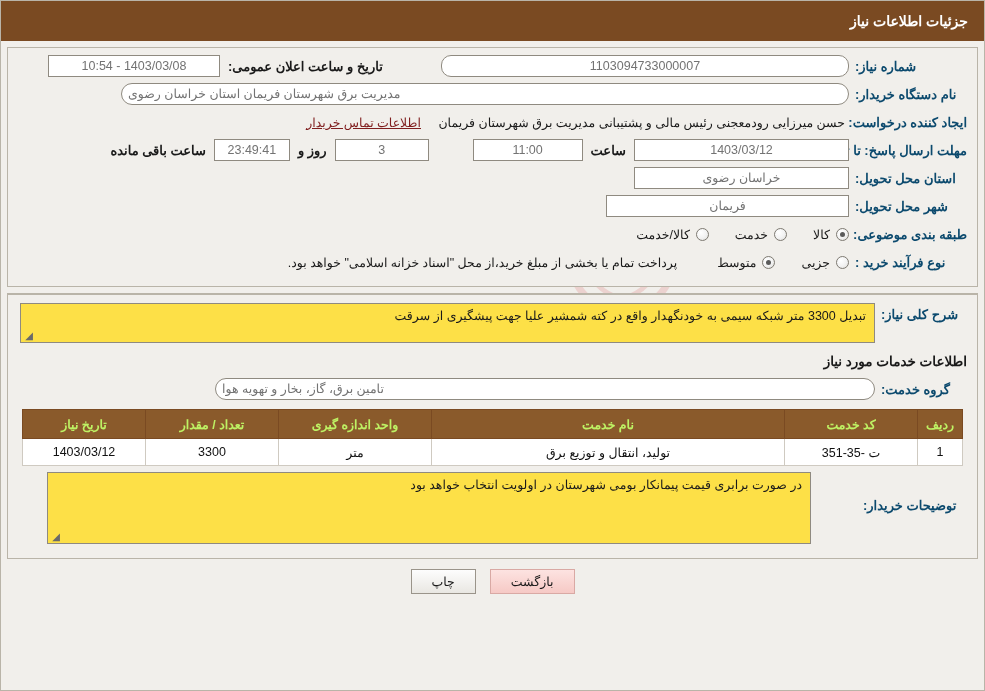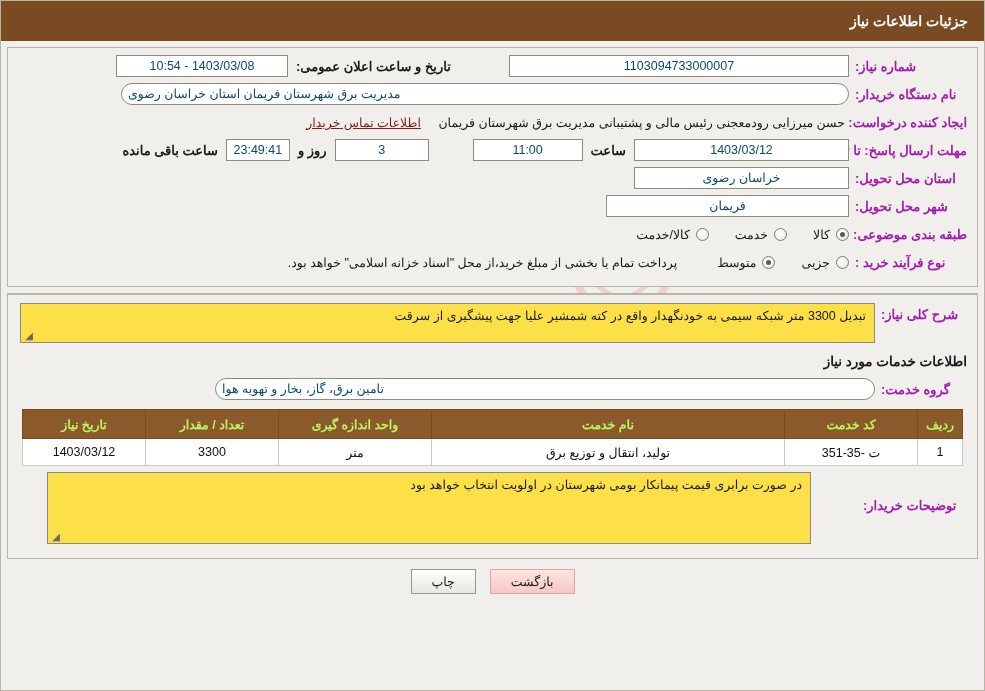--- a/index.html
+++ b/index.html
@@ -77,39 +77,39 @@
   }
   .row {
     display: flex;
     align-items: center;
     margin-bottom: 4px;
     min-height: 24px;
   }
   .lbl {
     font-size: 13px;
     font-weight: bold;
-    color: #a21caf;
+    color: #0c4a6e;
     text-align: left;
     padding-left: 6px;
     box-sizing: border-box;
     white-space: nowrap;
   }
   .lbl-w {
     width: 118px;
   }
   .fld {
     background: #ffffff;
     border: 1px solid #8f8a80;
     height: 22px;
     line-height: 20px;
     font-size: 12.5px;
     padding: 0 6px;
     box-sizing: border-box;
     text-align: center;
-    color: #0c4a6e;
+    color: #737373;
     overflow: hidden;
     white-space: nowrap;
   }
   .fld.r { text-align: left; border-radius: 11px; }
   .inline-lbl {
     font-size: 13px;
     font-weight: bold;
     padding: 0 8px;
     white-space: nowrap;
   }
@@ -256,21 +256,21 @@
         <path d="M38 64 L54 80 L86 46" fill="none" stroke="#e9b6b4" stroke-width="8" stroke-linecap="round" stroke-linejoin="round"></path>
       </svg>
     </div>
     <div class="wm-text"><span>AriaTender</span><span class="dot">.net</span></div>
   </div>
 
   <div class="panel">
 
     <div class="row">
       <div class="lbl lbl-w">شماره نیاز:</div>
-      <div class="fld" style="width:340px;">1103094733000007</div>
+      <div class="fld" style="width:408px;border-radius:10px;">1103094733000007</div>
       <div class="inline-lbl" style="width:205px;text-align:left;">تاریخ و ساعت اعلان عمومی:</div>
       <div class="fld" style="width:172px;">1403/03/08 - 10:54</div>
     </div>
 
     <div class="row">
       <div class="lbl lbl-w">نام دستگاه خریدار:</div>
       <div class="fld r" style="width:728px;">مدیریت برق شهرستان فریمان استان خراسان رضوی</div>
     </div>
 
     <div class="row">
@@ -280,21 +280,21 @@
     </div>
 
     <div class="row">
       <div class="lbl lbl-w" style="line-height:15px;">مهلت ارسال پاسخ: تا تاریخ:</div>
       <div class="fld" style="width:215px;">1403/03/12</div>
       <div class="inline-lbl">ساعت</div>
       <div class="fld" style="width:110px;">11:00</div>
       <div style="width:44px;"></div>
       <div class="fld" style="width:94px;">3</div>
       <div class="inline-lbl">روز و</div>
-      <div class="fld" style="width:64px;">23:49:41</div>
+      <div class="fld" style="width:76px;">23:49:41</div>
       <div class="inline-lbl">ساعت باقی مانده</div>
     </div>
 
     <div class="row">
       <div class="lbl lbl-w">استان محل تحویل:</div>
       <div class="fld" style="width:215px;">خراسان رضوی</div>
     </div>
 
     <div class="row">
       <div class="lbl lbl-w">شهر محل تحویل:</div>

